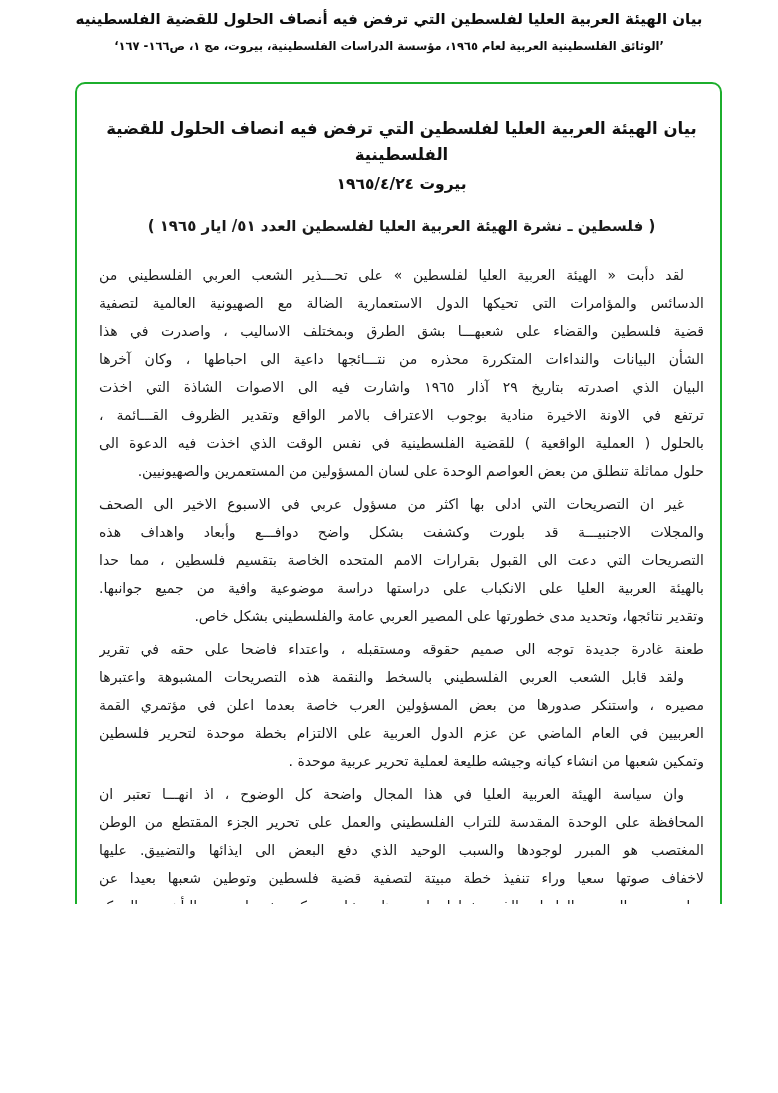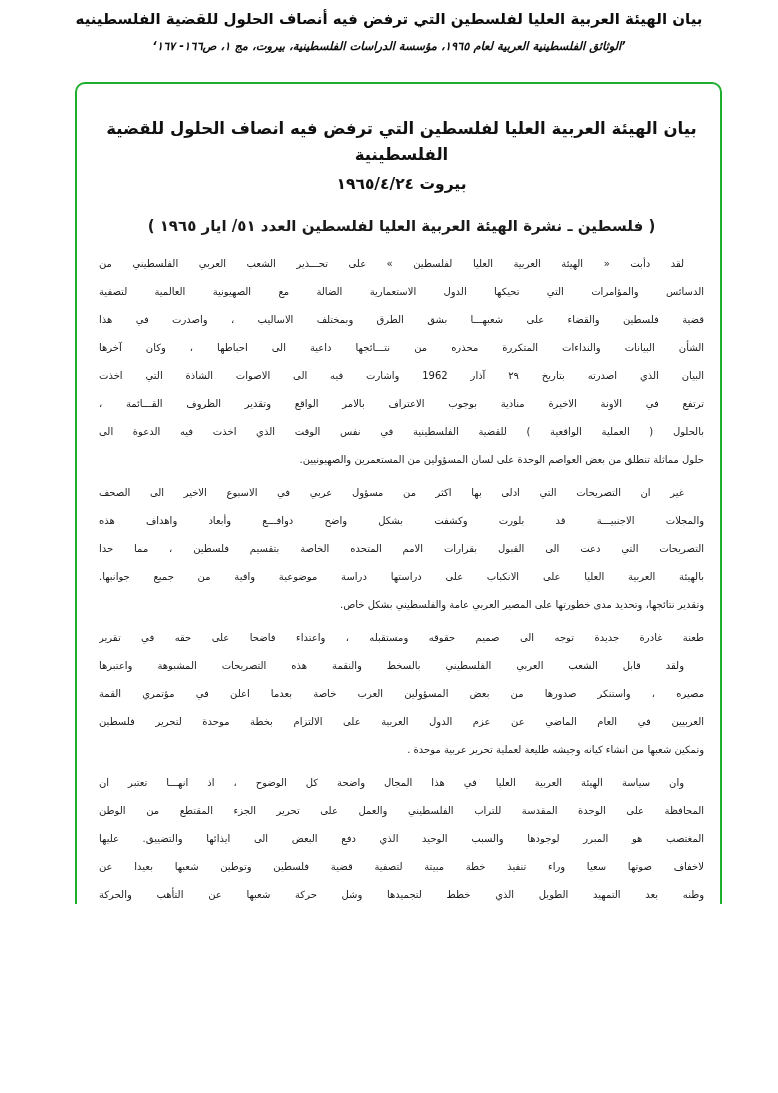--- a/index.html
+++ b/index.html
@@ -29,21 +29,20 @@
     font-weight: bold;
     color: #0d0d0d;
     line-height: 22px;
   }
   .header-line2 {
     font-size: 11.5px;
     font-weight: bold;
     color: #0d0d0d;
     margin-top: 8px;
     line-height: 16px;
-    font-style: italic;
   }
   .scan-frame {
     position: absolute;
     left: 75px;
     top: 82px;
     width: 647px;
     height: 960px;
     box-sizing: border-box;
     border: 2px solid #0c4a6e;
     border-radius: 10px;
@@ -65,22 +64,22 @@
     color: #111111;
   }
   .doc-source {
     text-align: center;
     font-weight: bold;
     font-size: 15px;
     margin-top: 24px;
     color: #1a1a1a;
   }
   .doc-body {
-    margin-top: 15px;
-    font-size: 10px;
+    margin-top: 26px;
+    font-size: 14px;
     color: #1a1a1a;
   }
   .para {
     margin: 0 0 5px 0;
   }
   .line {
     line-height: 28px;
     text-align: justify;
     text-align-last: justify;
     white-space: nowrap;
@@ -118,21 +117,21 @@
   <div class="scan-frame" style="border-color: rgb(28, 174, 44);">
     <div class="doc-title">بيان الهيئة العربية العليا لفلسطين التي ترفض فيه انصاف الحلول للقضية الفلسطينية</div>
     <div class="doc-dateline">بيروت ١٩٦٥/٤/٢٤</div>
     <div class="doc-source">( فلسطين ـ نشرة الهيئة العربية العليا لفلسطين العدد ٥١/ ايار ١٩٦٥ )</div>
     <div class="doc-body">
         <div class="para">
           <div class="line first">لقد دأبت « الهيئة العربية العليا لفلسطين » على تحـــذير الشعب العربي الفلسطيني من</div>
           <div class="line">الدسائس والمؤامرات التي تحيكها الدول الاستعمارية الضالة مع الصهيونية العالمية لتصفية</div>
           <div class="line">قضية فلسطين والقضاء على شعبهـــا بشق الطرق وبمختلف الاساليب ، واصدرت في هذا</div>
           <div class="line">الشأن البيانات والنداءات المتكررة محذره من نتـــائجها داعية الى احباطها ، وكان آخرها</div>
-          <div class="line">البيان الذي اصدرته بتاريخ ٢٩ آذار 1962 واشارت فيه الى الاصوات الشاذة التي اخذت</div>
+          <div class="line">البيان الذي اصدرته بتاريخ ٢٩ آذار ١٩٦٥ واشارت فيه الى الاصوات الشاذة التي اخذت</div>
           <div class="line">ترتفع في الاونة الاخيرة منادية بوجوب الاعتراف بالامر الواقع وتقدير الظروف القـــائمة ،</div>
           <div class="line">بالحلول ( العملية الواقعية ) للقضية الفلسطينية في نفس الوقت الذي اخذت فيه الدعوة الى</div>
           <div class="line last wrapok">حلول مماثلة تنطلق من بعض العواصم الوحدة على لسان المسؤولين من المستعمرين والصهيونيين.</div>
         </div>
         <div class="para">
           <div class="line first">غير ان التصريحات التي ادلى بها اكثر من مسؤول عربي في الاسبوع الاخير الى الصحف</div>
           <div class="line">والمجلات الاجنبيـــة قد بلورت وكشفت بشكل واضح دوافـــع وأبعاد واهداف هذه</div>
           <div class="line">التصريحات التي دعت الى القبول بقرارات الامم المتحده الخاصة بتقسيم فلسطين ، مما حدا</div>
           <div class="line">بالهيئة العربية العليا على الانكباب على دراستها دراسة موضوعية وافية من جميع جوانبها.</div>
           <div class="line last wrapok">وتقدير نتائجها، وتحديد مدى خطورتها على المصير العربي عامة والفلسطيني بشكل خاص.</div>

